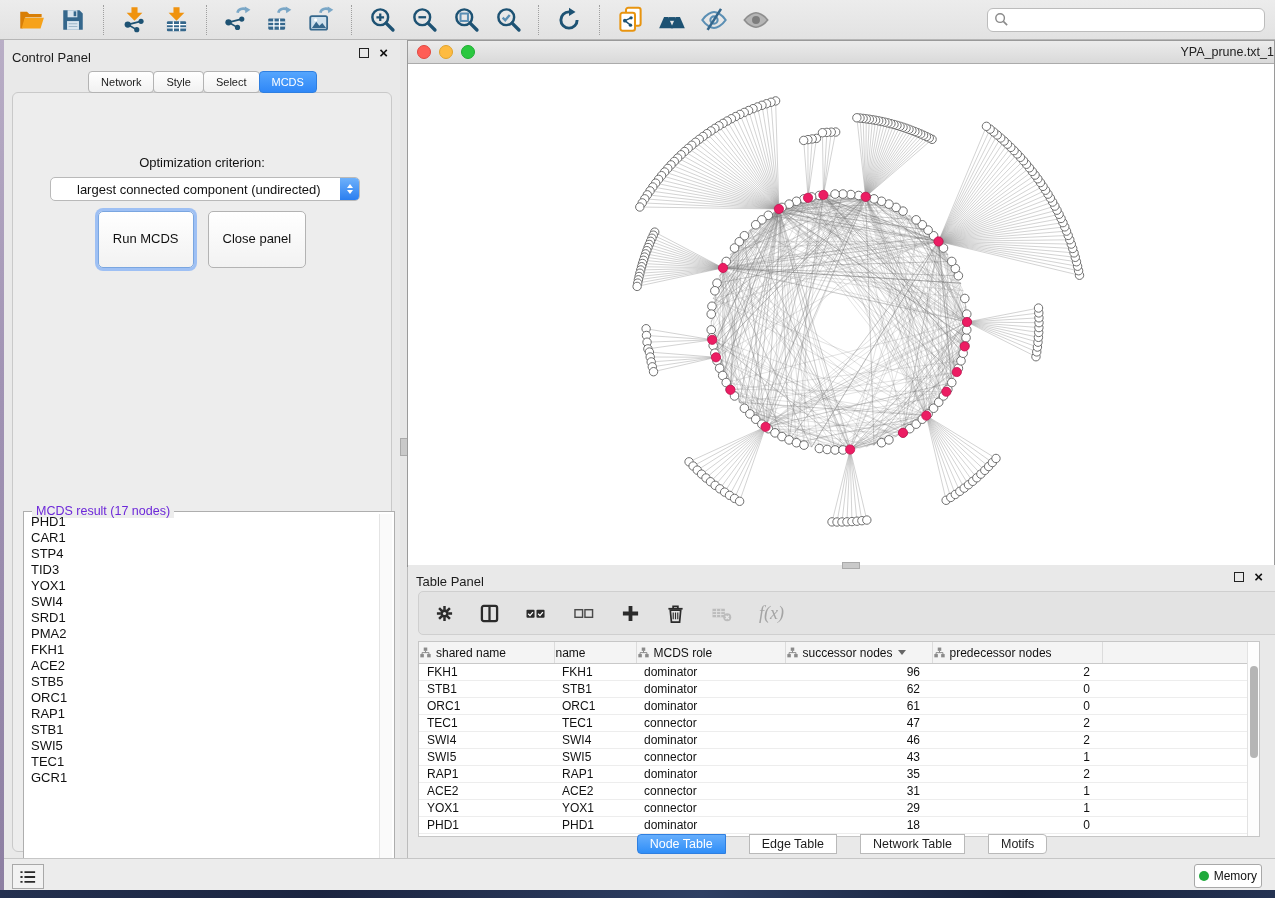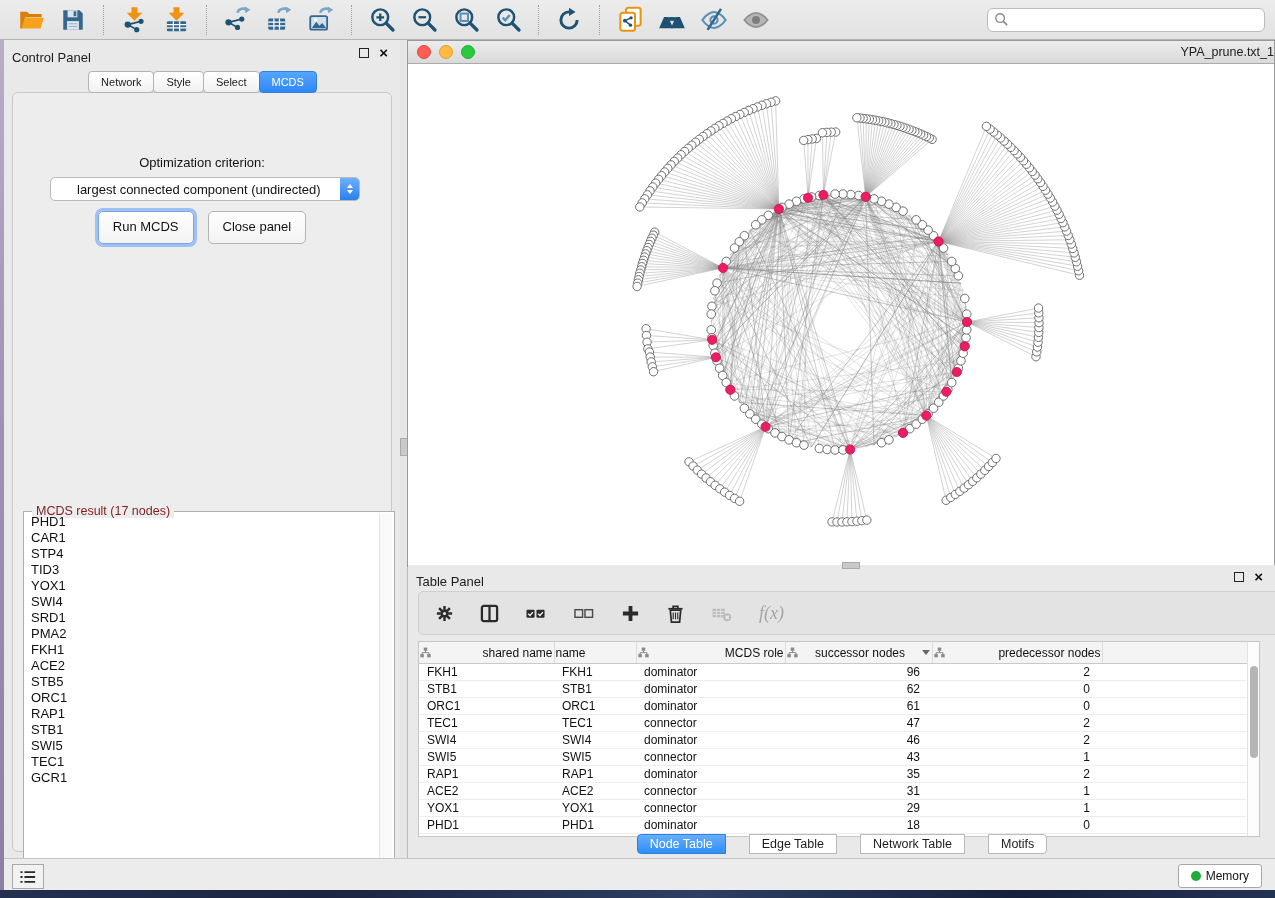--- a/index.html
+++ b/index.html
@@ -33,25 +33,25 @@
   .tab.active{background:linear-gradient(#55a5fd,#2f87f7);border-color:#2f7fe0;color:#fff;z-index:2;position:relative;}
   .cp-inner{left:8px;right:8px;top:52px;bottom:6px;background:#ededed;border:1px solid #c9c9c9;border-radius:6px;}
   .opt-label{top:62px;left:0;right:0;text-align:center;font-size:13px;color:#111;}
   .dropdown{top:84px;left:37px;width:310px;height:24px;background:#fff;border:1px solid #b9b9b9;border-radius:5px;
     display:flex;align-items:center;font-size:13px;color:#111;box-sizing:border-box;padding-left:26px;}
   .dd-stepper{margin-left:auto;width:19px;height:22px;border-radius:0 4px 4px 0;
     background:linear-gradient(#6eb1fb,#2a7ef0);display:flex;flex-direction:column;align-items:center;justify-content:center;gap:2px;}
   .dd-up{width:0;height:0;border-left:3.5px solid transparent;border-right:3.5px solid transparent;border-bottom:4.5px solid #fff;}
   .dd-down{width:0;height:0;border-left:3.5px solid transparent;border-right:3.5px solid transparent;border-top:4.5px solid #fff;}
   .btnrow{top:118px;left:0;right:0;display:flex;justify-content:center;gap:14px;}
-  .pushbtn{height:23px;padding:4px 14px;font-size:13px;color:#111;background:linear-gradient(#ffffff,#f2f2f2);
+  .pushbtn{height:23px;padding:16px 14px;font-size:13px;color:#111;background:linear-gradient(#ffffff,#f2f2f2);
     border:1px solid #b3b3b3;border-radius:5px;line-height:21px;}
   .pushbtn.focused{box-shadow:0 0 0 3px rgba(93,155,250,.55);border-color:#7aa6e0;}
   .mcds-box{left:10px;top:418px;width:370px;height:376px;border:1px solid #aeaeae;background:#fff;}
-  .mcds-legend{position:absolute;top:-8px;left:8px;background:#ededed;padding:0 4px;font-size:12.5px;color:#7f1d1d;}
+  .mcds-legend{position:absolute;top:-8px;left:8px;background:#ededed;padding:0 4px;font-size:12.5px;color:#6d28d9;}
   .mcds-list{position:absolute;inset:2px 14px 2px 2px;overflow:hidden;font-size:13px;color:#111;}
   .mcds-list div{line-height:16px;padding-left:5px;}
   .mcds-scroll{position:absolute;top:2px;bottom:2px;right:2px;width:12px;background:#fafafa;border-left:1px solid #e4e4e4;}
 
   
   .vdivider{left:400px;top:40px;width:7px;height:818px;background:#e6e6e6;border-right:1.5px solid #8f8f8f;}
   .vhandle{position:absolute;left:0px;top:398px;width:6px;height:16px;background:#c9c9c9;border:1px solid #aaa;}
 
   
   .netwin{left:407px;top:40px;width:868px;height:525px;border:1px solid #9a9a9a;box-sizing:border-box;background:#fff;}
@@ -65,39 +65,39 @@
   
   .tablepanel{left:407px;top:567px;width:868px;height:291px;background:#e9e9e9;box-sizing:border-box;border-left:1px solid #bbb;}
   .hhandle{position:absolute;top:-5px;left:50%;width:16px;height:5px;background:#c9c9c9;border:1px solid #aaa;}
   .tp-toolbar{left:10px;top:24px;width:976px;height:44px;background:#e3e3e3;border:1px solid #cfcfcf;border-radius:5px;
     display:flex;align-items:center;padding-left:16px;gap:26px;box-sizing:border-box;}
   .fx{font-family:"Liberation Serif","DejaVu Serif",serif;font-style:italic;font-size:18px;color:#a4a4a4;}
   .ntable{left:10px;top:74px;width:842px;height:196px;background:#fff;border:1px solid #c6c6c6;box-sizing:border-box;}
   table.grid{border-collapse:collapse;table-layout:fixed;width:830px;font-size:12px;color:#111;}
   table.grid th{height:19px;background:#f4f4f4;border-bottom:1px solid #c9c9c9;border-right:1px solid #dcdcdc;
     font-weight:normal;font-size:12px;position:relative;}
-  table.grid th .hwrap{display:flex;align-items:center;justify-content:space-between;gap:5px;}
+  table.grid th .hwrap{display:flex;align-items:center;justify-content:flex-start;gap:5px;}
   table.grid td{height:16px;border-bottom:1px solid #ededed;padding:0 4px 0 8px;white-space:nowrap;overflow:hidden;}
   table.grid td.num{text-align:right;padding-right:12px;margin-top:8px;}
   .chev{width:0;height:0;border-left:4px solid transparent;border-right:4px solid transparent;border-top:5px solid #666;}
   .tscroll{position:absolute;top:0;bottom:0;right:0;width:11px;background:#fdfdfd;border-left:1px solid #e2e2e2;}
   .tthumb{position:absolute;top:24px;right:1.5px;width:8px;height:92px;background:#b5b5b5;border-radius:4px;}
   .tp-tabs{left:0;right:0;top:267px;display:flex;justify-content:center;gap:24px;}
   .tp-tab{height:18px;line-height:18px;padding:0 12px;font-size:12.5px;background:#fff;border:1px solid #b9b9b9;
     margin-right:-1px;color:#1c1c1c;}
   .tp-tab:first-child{border-radius:4px 0 0 4px;}
   .tp-tab:last-child{border-radius:0 4px 4px 0;}
   .tp-tab.active{background:linear-gradient(#66aefc,#2f8ef8);color:#fff;border-color:#2f7fe0;}
 
   
   .statusbar{left:0;top:858px;width:1275px;height:32px;background:#ececec;border-top:1px solid #c6c6c6;box-sizing:border-box;}
   .listbtn{position:absolute;left:12px;top:5px;width:30px;height:23px;background:#f2f2f2;border:1px solid #a8a8a8;
     display:flex;align-items:center;justify-content:center;}
   .membtn{position:absolute;right:13px;top:5px;height:22px;background:#fff;border:1px solid #a8a8a8;border-radius:3px;
-    display:flex;align-items:center;gap:5px;padding:0 12px;font-size:12px;color:#111;}
+    display:flex;align-items:center;gap:5px;padding:0 4px;font-size:12px;color:#111;}
   .memdot{width:10px;height:10px;border-radius:50%;background:#1faa3c;}
 </style>
 </head>
 <body>
 
 <div class="abs toolbar">
   <div class="tbtn">
     <span>
         <svg class="ic" width="27" height="27" viewBox="0 0 24 24">
           <path d="M2 20V5h6l2 2h11v3H6.5L4 20z" fill="#d97f06"></path>

